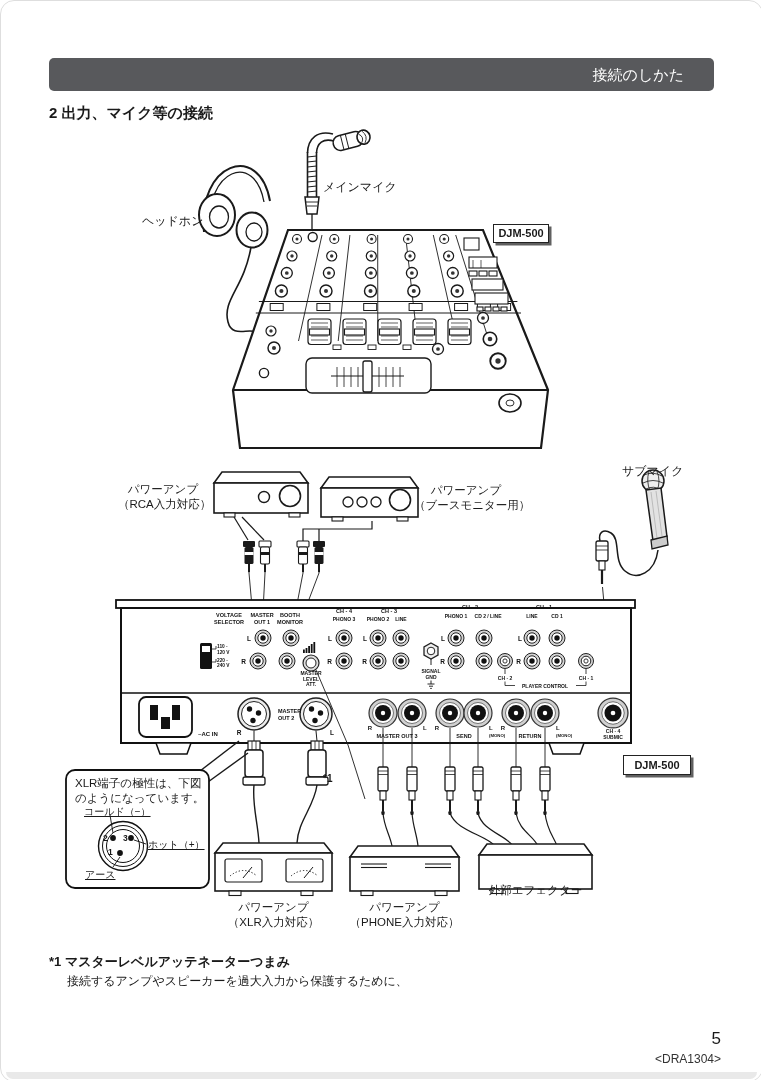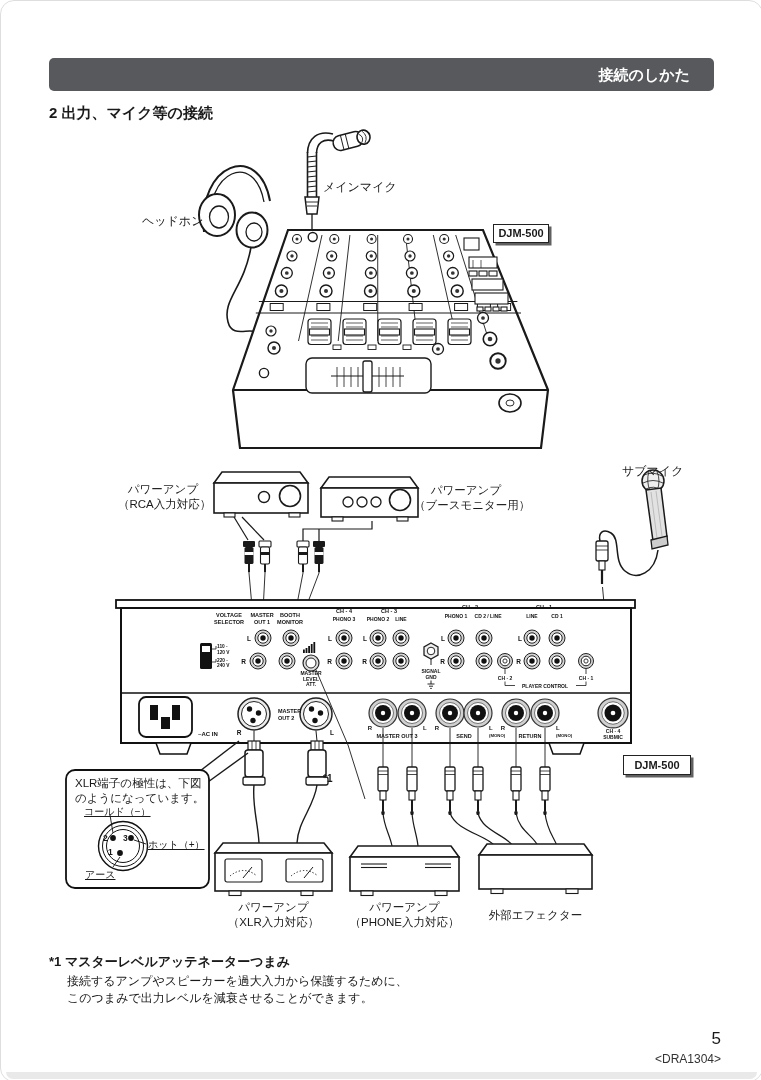--- a/index.html
+++ b/index.html
@@ -1,21 +1,21 @@
 <!DOCTYPE html>
 <html><head>
 <meta charset="utf-8">
 <style>
   html,body{margin:0;padding:0;background:#fff;}
   .page{position:relative;width:761px;height:1080px;background:#fff;border:1px solid #dedede;
         border-radius:14px;overflow:hidden;font-family:"Liberation Sans",sans-serif;color:#1a1a1a;}
   .page-bottom-edge{position:absolute;left:5px;right:5px;bottom:2px;height:7px;background:#e9e9e9;
         border-radius:0 0 10px 10px;}
   .hdr{position:absolute;left:48px;top:57px;width:665px;height:33px;background:#58595c;border-radius:5px;
-       color:#fff;font-size:15px;font-weight:bold;line-height:33px;text-align:right;padding-right:24px;
+       color:#fff;font-size:15px;font-weight:normal;line-height:33px;text-align:right;padding-right:30px;
        box-sizing:border-box;}
   .sec-title{position:absolute;left:48px;top:103px;font-size:15px;font-weight:bold;white-space:nowrap;}
   .lbl{position:absolute;font-size:12px;white-space:nowrap;z-index:3;margin-top:16px;}
   .lbl2{position:absolute;font-size:11.5px;line-height:15px;text-align:center;white-space:nowrap;z-index:3;}
   .badge{position:absolute;background:#fff;border:1.5px solid #222;box-shadow:2.5px 2.5px 0 #606060;
          font-size:11px;font-weight:bold;text-align:center;z-index:3;}
   .callout-text{position:absolute;font-size:11.5px;white-space:nowrap;z-index:3;}
   .callout-small{position:absolute;font-size:10px;white-space:nowrap;z-index:3;text-decoration:underline;}
   .pin-num{position:absolute;font-size:8.5px;font-weight:bold;z-index:3;}
   .fn-ref{position:absolute;font-size:10px;font-weight:bold;z-index:3;}
@@ -576,25 +576,24 @@
   <div class="pin-num" style="left:107px;top:846px;">1</div>
 
   <div class="lbl2" style="left:221px;top:899px;width:103px;">
     <span style="display:block">パワーアンプ</span>
     <span style="display:block">（XLR入力対応）</span>
   </div>
   <div class="lbl2" style="left:347px;top:899px;width:113px;">
     <span style="display:block">パワーアンプ</span>
     <span style="display:block">（PHONE入力対応）</span>
   </div>
-  <div class="lbl2" style="left:484px;top:907px;width:101px;">外部エフェクター</div>
+  <div class="lbl2" style="left:484px;top:882px;width:101px;">外部エフェクター</div>
 
   <div class="fn-title">*1 マスターレベルアッテネーターつまみ</div>
   <div class="fn-body">
     <span style="display:block">接続するアンプやスピーカーを過大入力から保護するために、</span>
-    <span style="display:block">このつまみで出力レベルを減衰させることができます。</span>
   </div>
 
   <div class="pgnum">5</div>
   <div class="doccode">&lt;DRA1304&gt;</div>
 
   <div class="page-bottom-edge"></div>
 </div>
 
 </body></html>

